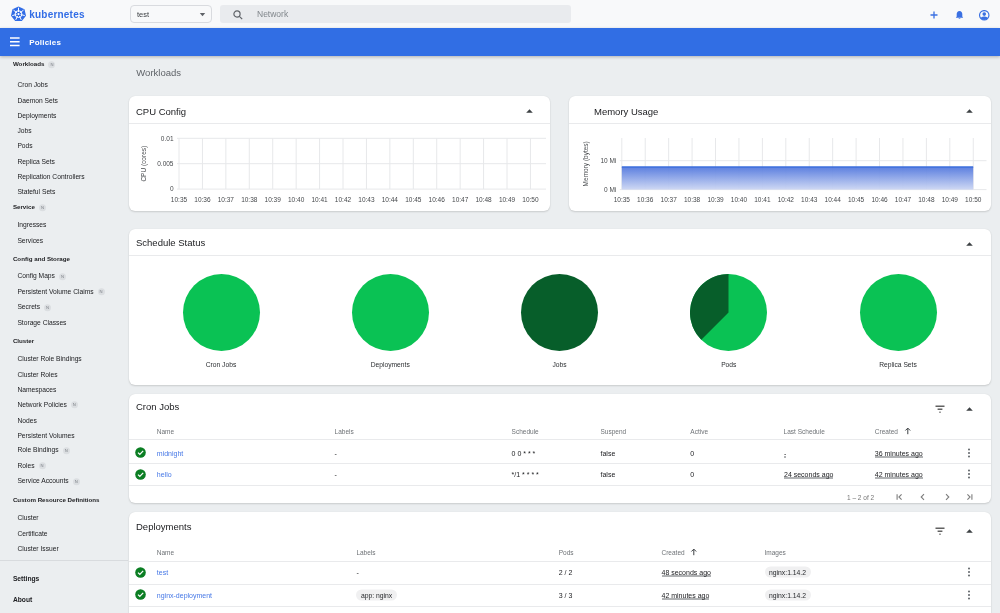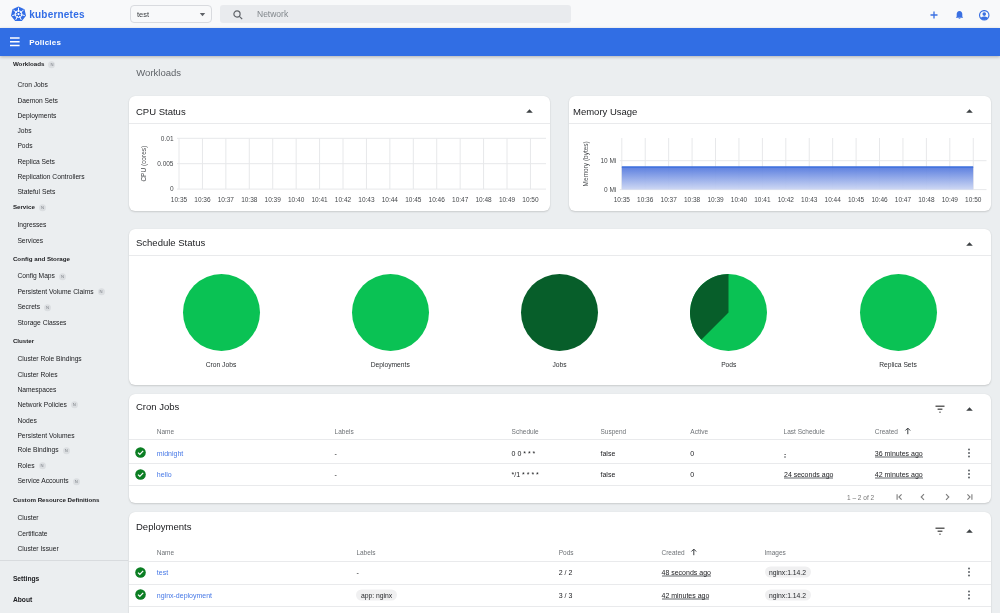--- a/index.html
+++ b/index.html
@@ -97,21 +97,21 @@
 <div class="si" style="top:481px">Service Accounts<span class="bdg">N</span></div>
 <div class="sh" style="top:499px">Custom Resource Definitions</div>
 <div class="si" style="top:517px">Cluster</div>
 <div class="si" style="top:532.5px">Certificate</div>
 <div class="si" style="top:548px">Cluster Issuer</div>
 <div class="sH" style="top:578px">Settings</div>
 <div class="sH" style="top:599px">About</div>
 <div class="abs" style="left:0;top:560px;width:128px;height:1px;background:#d8dbde"></div>
 <div class="abs vc" style="left:136.3px;top:72.3px;font-size:9.5px;color:#5f6368">Workloads</div>
 <div class="card" style="left:128.5px;top:95.5px;width:421.5px;height:115px"></div>
-<div class="ct vc" style="left:136px;top:111.3px">CPU Status</div>
+<div class="ct vc" style="left:136px;top:111.3px">CPU Config</div>
 <svg class="abs" style="left:525.5px;top:108.5px" width="7" height="4">
     <polygon points="3.5,0.3 6.8,3.7 0.2,3.7" fill="#3c4043"></polygon>
   </svg>
 <div class="hr" style="left:128.5px;top:123.4px;width:421.5px;right:auto"></div>
 <svg class="abs" style="left:128.5px;top:95.5px" width="421.5" height="115">
     <path d="M50.00 42.30 V93.10 M73.43 42.30 V93.10 M96.86 42.30 V93.10 M120.29 42.30 V93.10 M143.72 42.30 V93.10 M167.15 42.30 V93.10 M190.58 42.30 V93.10 M214.01 42.30 V93.10 M237.44 42.30 V93.10 M260.87 42.30 V93.10 M284.30 42.30 V93.10 M307.73 42.30 V93.10 M331.16 42.30 V93.10 M354.59 42.30 V93.10 M378.02 42.30 V93.10 M401.45 42.30 V93.10" stroke="#e7e8ea" stroke-width="1" fill="none"></path>
     <path d="M48.00 42.30 H417.00 M48.00 67.70 H417.00 M48.00 93.10 H417.00" stroke="#e7e8ea" stroke-width="1" fill="none"></path>
     <text x="44.50" y="44.60" font-size="6.5" fill="#46494c" text-anchor="end">0.01</text>
     <text x="44.50" y="70.00" font-size="6.5" fill="#46494c" text-anchor="end">0.005</text>
     <text x="44.50" y="95.40" font-size="6.5" fill="#46494c" text-anchor="end">0</text>
@@ -127,21 +127,21 @@
     <text x="260.87" y="105.80" font-size="6.5" fill="#46494c" text-anchor="middle">10:44</text>
     <text x="284.30" y="105.80" font-size="6.5" fill="#46494c" text-anchor="middle">10:45</text>
     <text x="307.73" y="105.80" font-size="6.5" fill="#46494c" text-anchor="middle">10:46</text>
     <text x="331.16" y="105.80" font-size="6.5" fill="#46494c" text-anchor="middle">10:47</text>
     <text x="354.59" y="105.80" font-size="6.5" fill="#46494c" text-anchor="middle">10:48</text>
     <text x="378.02" y="105.80" font-size="6.5" fill="#46494c" text-anchor="middle">10:49</text>
     <text x="401.45" y="105.80" font-size="6.5" fill="#46494c" text-anchor="middle">10:50</text>
     <text x="16.5" y="0" font-size="6.5" fill="#46494c" text-anchor="middle" transform="translate(0,67.7) rotate(-90 16.5 0)">CPU (cores)</text>
   </svg>
 <div class="card" style="left:569px;top:95.5px;width:422.3px;height:115px"></div>
-<div class="ct vc" style="left:573px;top:111.3px">Memory Usage</div>
+<div class="ct vc" style="left:594px;top:111.3px">Memory Usage</div>
 <svg class="abs" style="left:965.7px;top:108.5px" width="7" height="4">
     <polygon points="3.5,0.3 6.8,3.7 0.2,3.7" fill="#3c4043"></polygon>
   </svg>
 <div class="hr" style="left:569px;top:123.4px;width:422.3px;right:auto"></div>
 <svg class="abs" style="left:569px;top:95.5px" width="422.3" height="115">
     <path d="M52.80 42 V93.6 M76.23 42 V93.6 M99.66 42 V93.6 M123.09 42 V93.6 M146.52 42 V93.6 M169.95 42 V93.6 M193.38 42 V93.6 M216.81 42 V93.6 M240.24 42 V93.6 M263.67 42 V93.6 M287.10 42 V93.6 M310.53 42 V93.6 M333.96 42 V93.6 M357.39 42 V93.6 M380.82 42 V93.6 M404.25 42 V93.6" stroke="#e7e8ea" stroke-width="1" fill="none"></path>
     <path d="M50.8 64.7 H417.5 M50.8 93.6 H417.5" stroke="#e7e8ea" stroke-width="1" fill="none"></path>
     <defs>
       <linearGradient id="bg2" x1="0" y1="0" x2="0" y2="1">
         <stop offset="0" stop-color="#5479de" stop-opacity="0.95"></stop>

